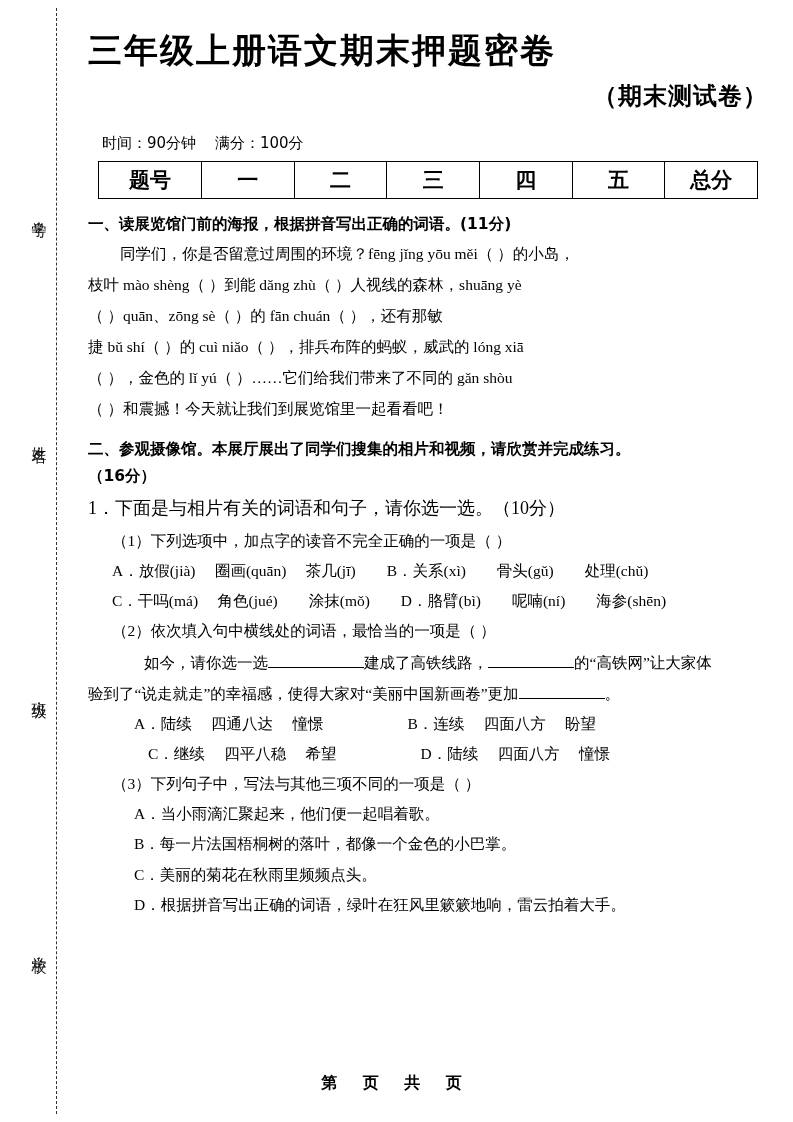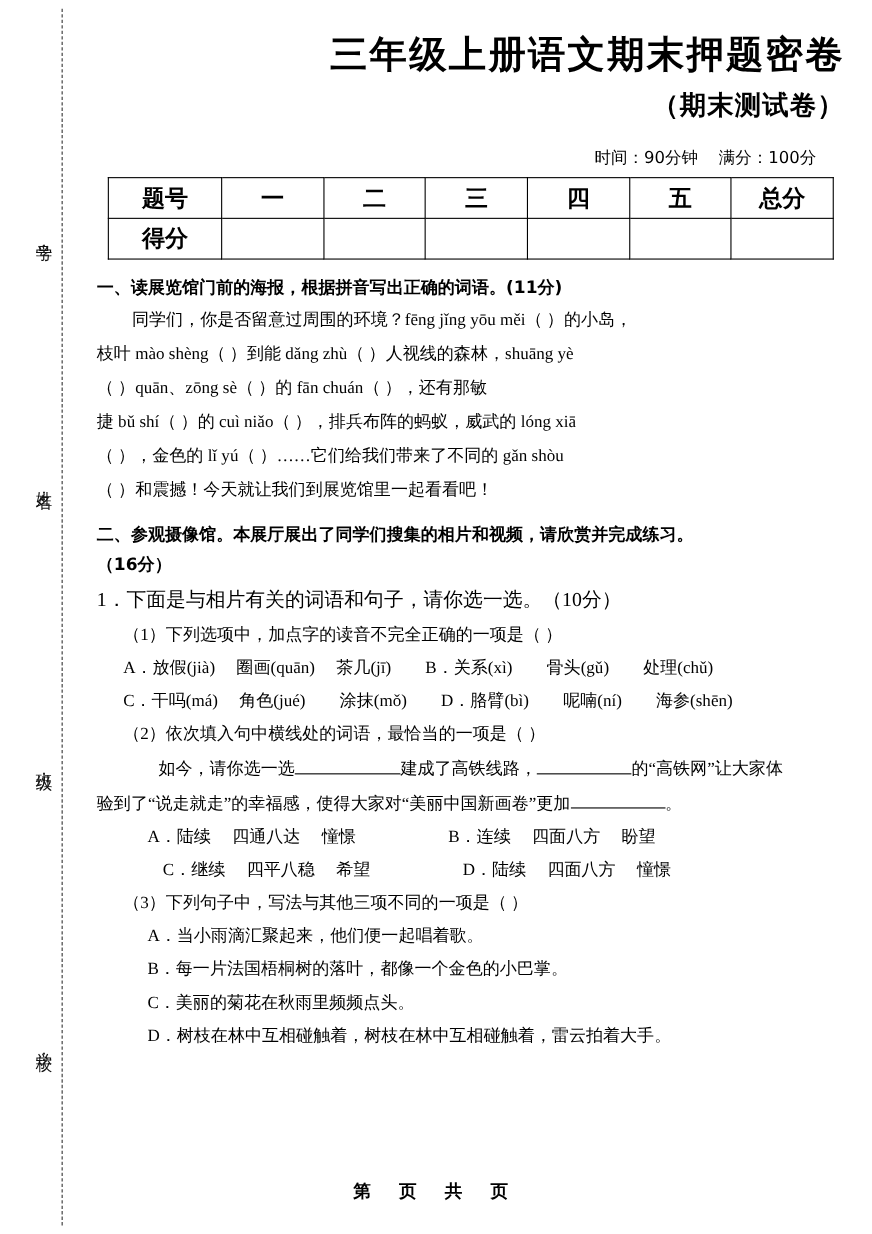--- a/index.html
+++ b/index.html
@@ -53,38 +53,37 @@
   .sl3 { top: 745px; }
 
   .content {
     position: absolute;
     left: 88px;
     top: 28px;
     width: 680px;
   }
   h1.title {
     margin: 0;
-    text-align: right;
+    text-align: left;
     font-size: 34px;
     font-weight: bold;
     letter-spacing: 2px;
     font-family: "DejaVu Sans", "Liberation Sans", sans-serif;
     line-height: 1.3;
   }
   h2.subtitle {
     margin: 8px 0 0 0;
     text-align: right;
     font-size: 24px;
     font-weight: bold;
     letter-spacing: 1px;
     font-family: "DejaVu Sans", "Liberation Sans", sans-serif;
   }
   .meta-line {
     margin-top: 22px;
-    text-align: right;
     font-size: 15px;
     padding-right: 26px;
     font-family: "DejaVu Sans", "Liberation Sans", sans-serif;
   }
   .meta-line span { margin-left: 14px; }
 
   table.score {
     margin: 8px auto 0 auto;
     border-collapse: collapse;
     width: 660px;
@@ -181,29 +180,20 @@
       <tbody>
           <tr>
         <td class="label">题号</td>
         <td>一</td>
         <td>二</td>
         <td>三</td>
         <td>四</td>
         <td>五</td>
         <td>总分</td>
       </tr>
-      <tr>
-        <td class="label">得分</td>
-        <td></td>
-        <td></td>
-        <td></td>
-        <td></td>
-        <td></td>
-        <td></td>
-      </tr>
     </tbody>
       </table>
 
     <div class="sec-head">一、读展览馆门前的海报，根据拼音写出正确的词语。(11分)</div>
     <div class="para indent">同学们，你是否留意过周围的环境？fēng jǐng yōu měi（            ）的小岛，</div>
     <div class="para">枝叶 mào shèng（            ）到能 dǎng zhù（           ）人视线的森林，shuāng yè</div>
     <div class="para">（          ）quān、zōng sè（           ）的 fān chuán（            ），还有那敏</div>
     <div class="para">捷 bǔ shí（           ）的 cuì niǎo（            ），排兵布阵的蚂蚁，威武的 lóng xiā</div>
     <div class="para">（          ），金色的 lǐ yú（           ）……它们给我们带来了不同的 gǎn shòu</div>
     <div class="para">（          ）和震撼！今天就让我们到展览馆里一起看看吧！</div>
@@ -223,19 +213,19 @@
     <div class="para">
       <span>验到了“说走就走”的幸福感，使得大家对“美丽中国新画卷”更加</span><span class="blank-long" style="width:86px"></span><span>。</span>
     </div>
     <div class="opts2"><span>A．陆续　 四通八达　 憧憬</span><span style="display:inline-block;width:84px"></span><span>B．连续　 四面八方　 盼望</span></div>
     <div class="opts2" style="padding-left:60px"><span>C．继续　 四平八稳　 希望</span><span style="display:inline-block;width:84px"></span><span>D．陆续　 四面八方　 憧憬</span></div>
 
     <div class="sub">（3）下列句子中，写法与其他三项不同的一项是（        ）</div>
     <div class="opts2">A．当小雨滴汇聚起来，他们便一起唱着歌。</div>
     <div class="opts2">B．每一片法国梧桐树的落叶，都像一个金色的小巴掌。</div>
     <div class="opts2">C．美丽的菊花在秋雨里频频点头。</div>
-    <div class="opts2">D．树枝在林中互相碰触着，树枝在林中互相碰触着，雷云拍着大手。</div>
+    <div class="opts2">D．根据拼音写出正确的词语，绿叶在狂风里簌簌地响，雷云拍着大手。</div>
 
   </div>
 
   <div class="footer">第 页 共 页</div>
 
 </div>
 
 </body></html>

